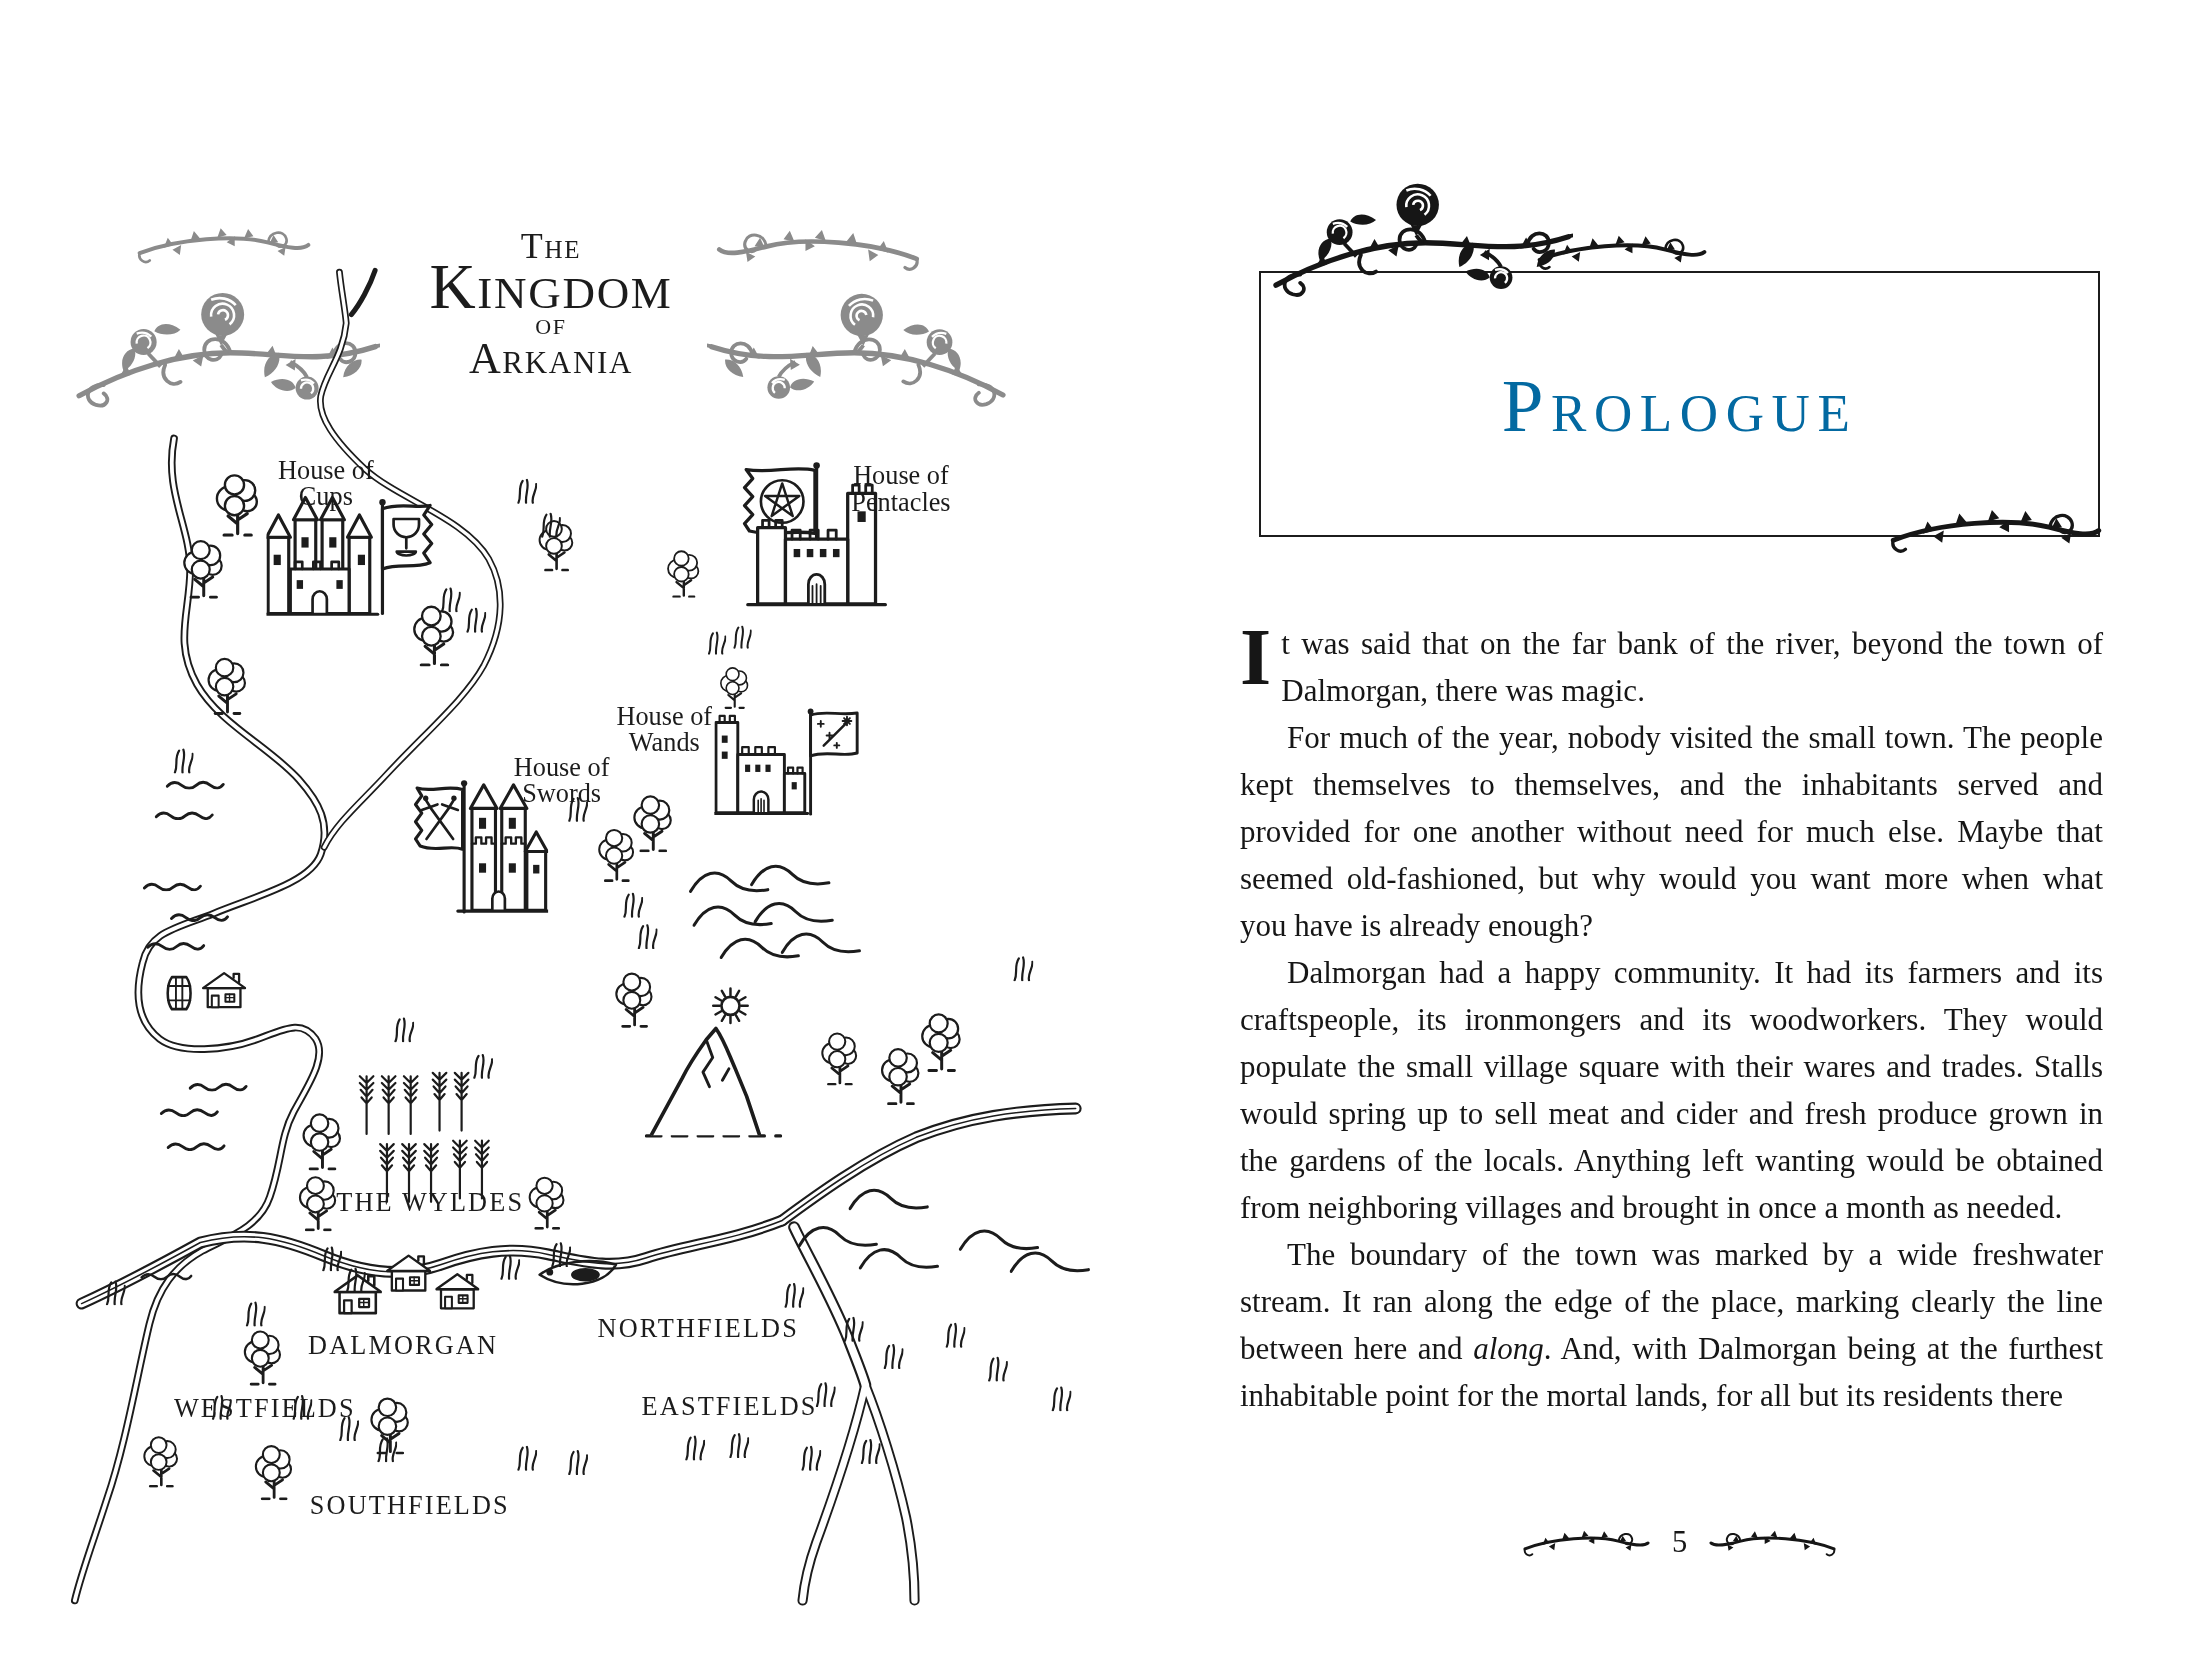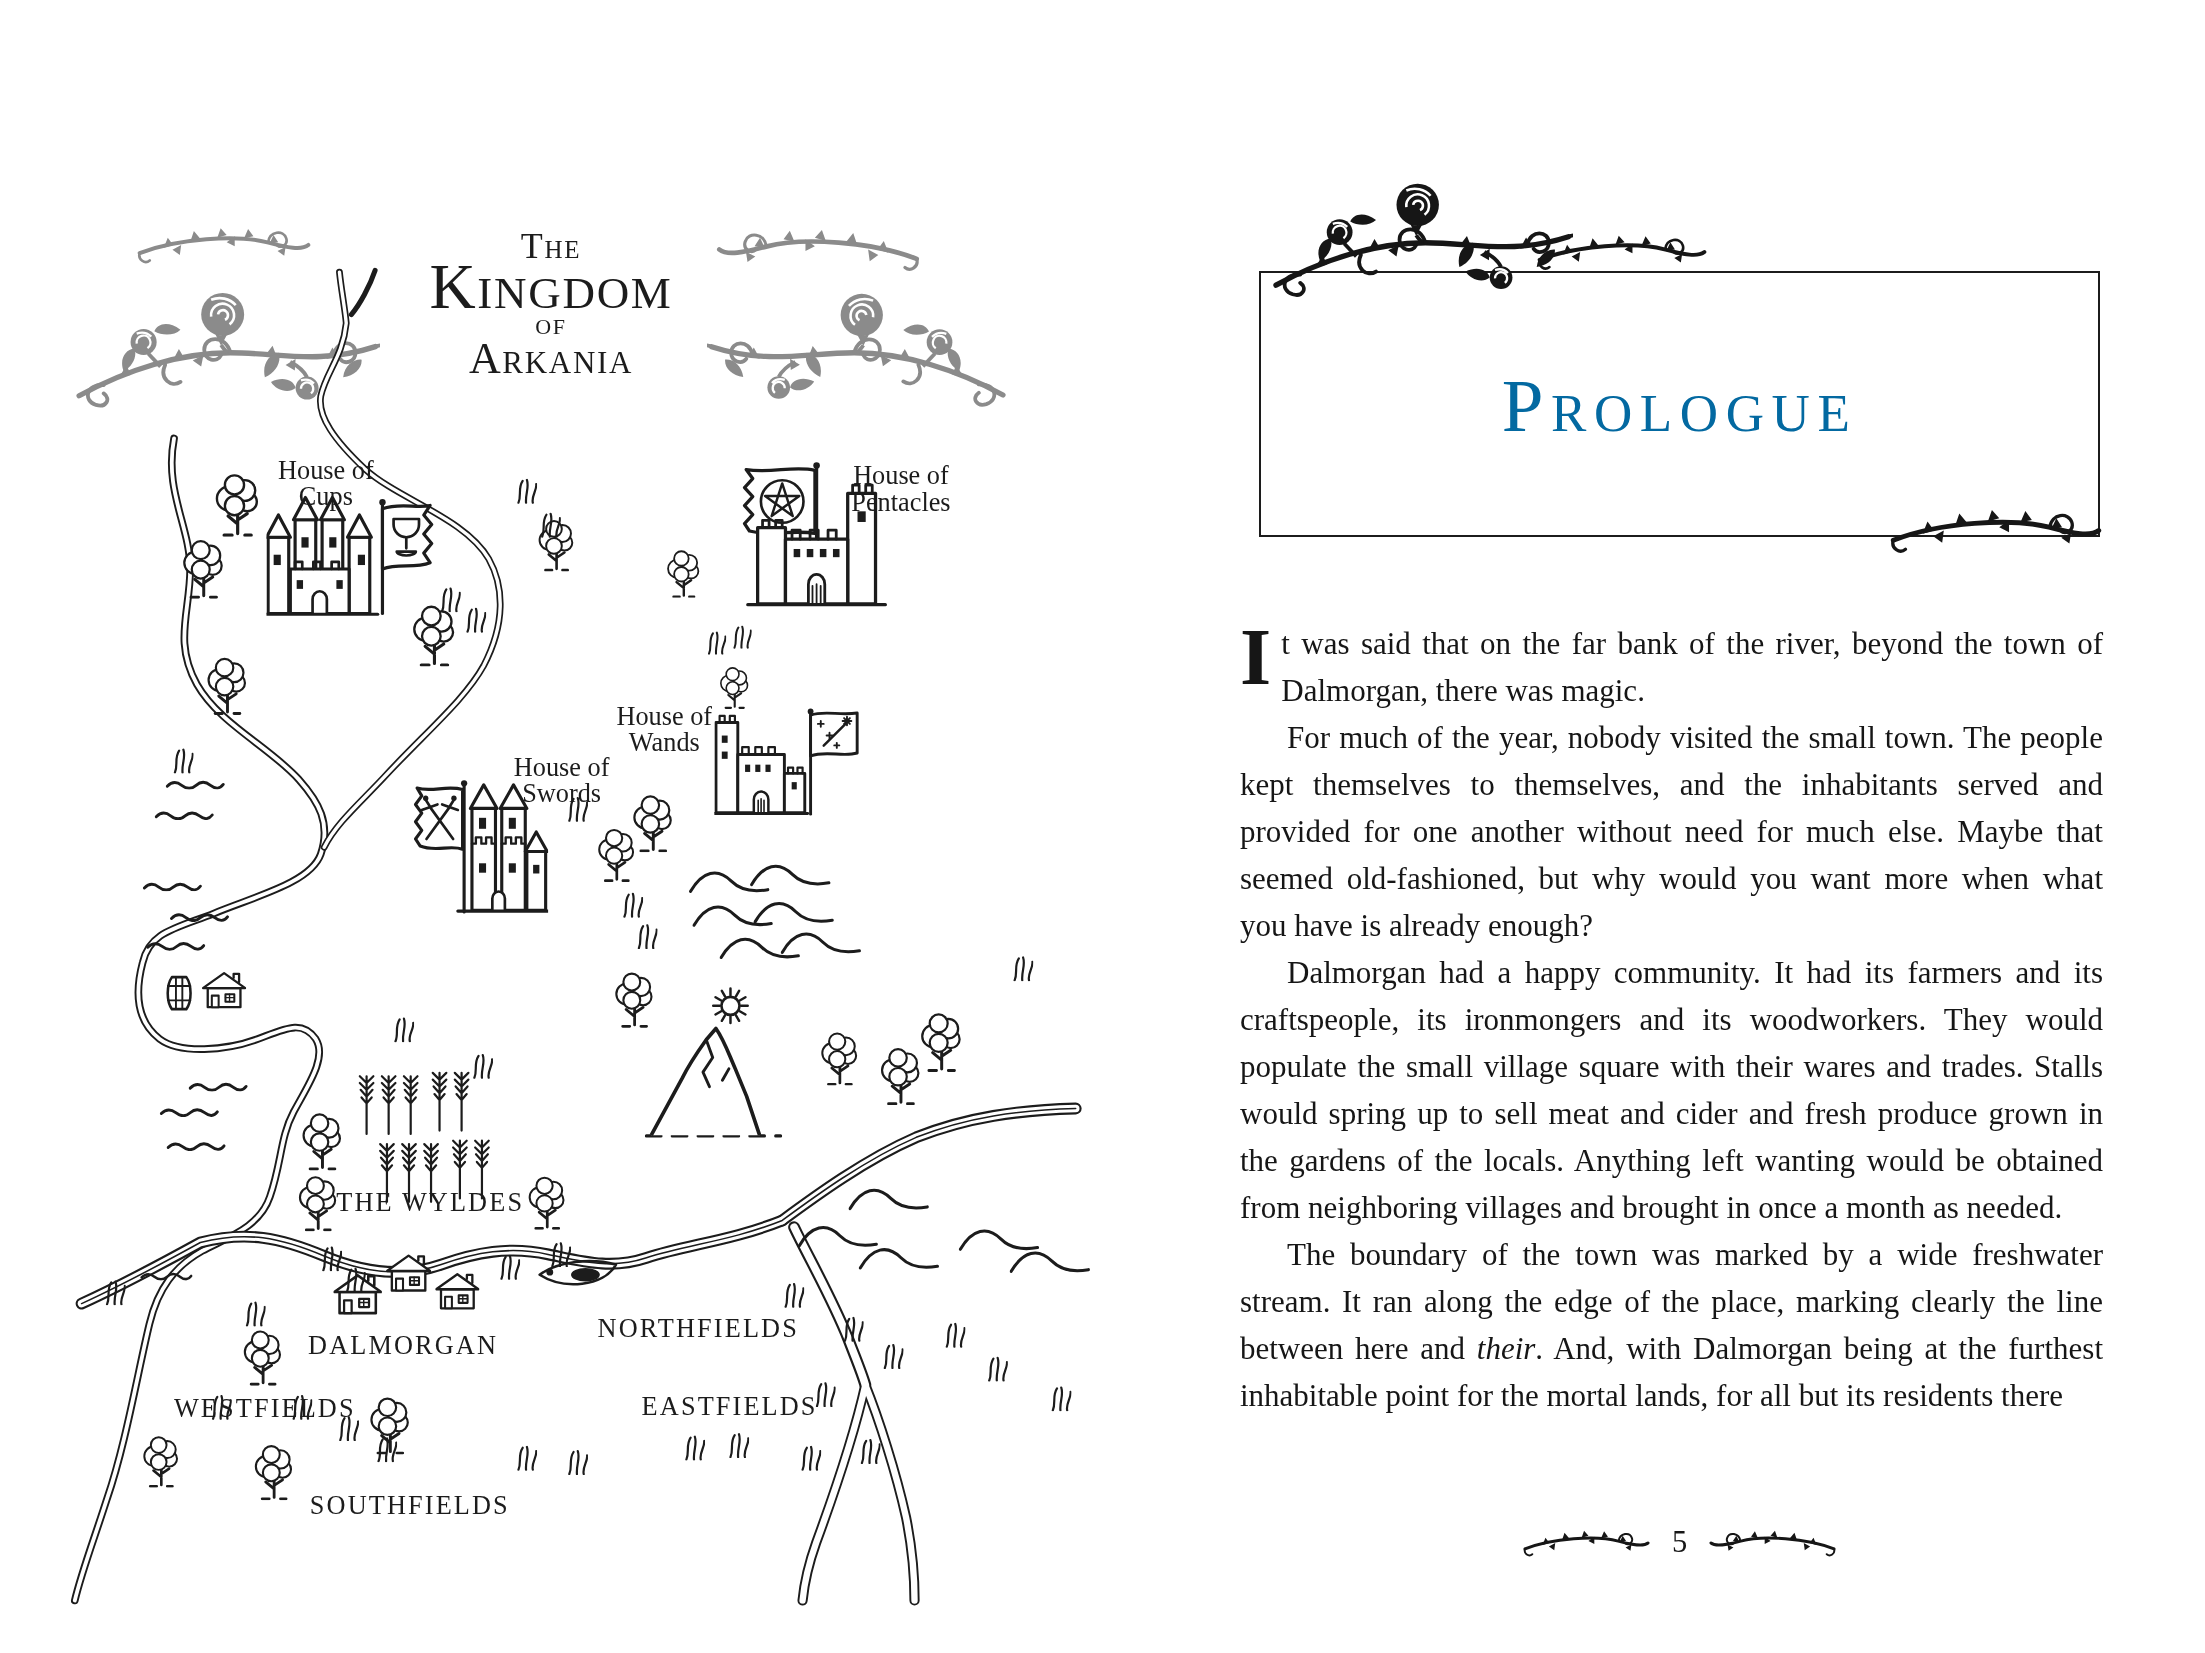--- a/index.html
+++ b/index.html
@@ -403,21 +403,21 @@
 
   <div class="abs chapter-title">Prologue</div>
 
   <div class="abs body-text">
     <p>
       <span class="dropcap">I</span><span>t was said that on the far bank of the river, beyond the town of Dalmorgan, there was magic.</span>
     </p>
     <p class="indent">For much of the year, nobody visited the small town. The people kept themselves to themselves, and the inhabitants served and provided for one another without need for much else. Maybe that seemed old-fashioned, but why would you want more when what you have is already enough?</p>
     <p class="indent">Dalmorgan had a happy community. It had its farmers and its craftspeople, its ironmongers and its woodworkers. They would populate the small village square with their wares and trades. Stalls would spring up to sell meat and cider and fresh produce grown in the gardens of the locals. Anything left wanting would be obtained from neighboring villages and brought in once a month as needed.</p>
     <p class="indent">
-      <span>The boundary of the town was marked by a wide freshwater stream. It ran along the edge of the place, marking clearly the line between here and </span><em>their</em><span>. And, with Dalmorgan being at the furthest inhabitable point for the mortal lands, for all but its residents there</span>
+      <span>The boundary of the town was marked by a wide freshwater stream. It ran along the edge of the place, marking clearly the line between here and </span><em>along</em><span>. And, with Dalmorgan being at the furthest inhabitable point for the mortal lands, for all but its residents there</span>
     </p>
   </div>
 
   <div class="abs footer">
     <svg class="black" width="127" height="34" viewBox="0 0 260 60">
         <use href="#thorn-branch"></use>
       </svg>
     <span class="page-number">5</span>
     <svg class="black flipx" width="127" height="34" viewBox="0 0 260 60">
         <use href="#thorn-branch"></use>

